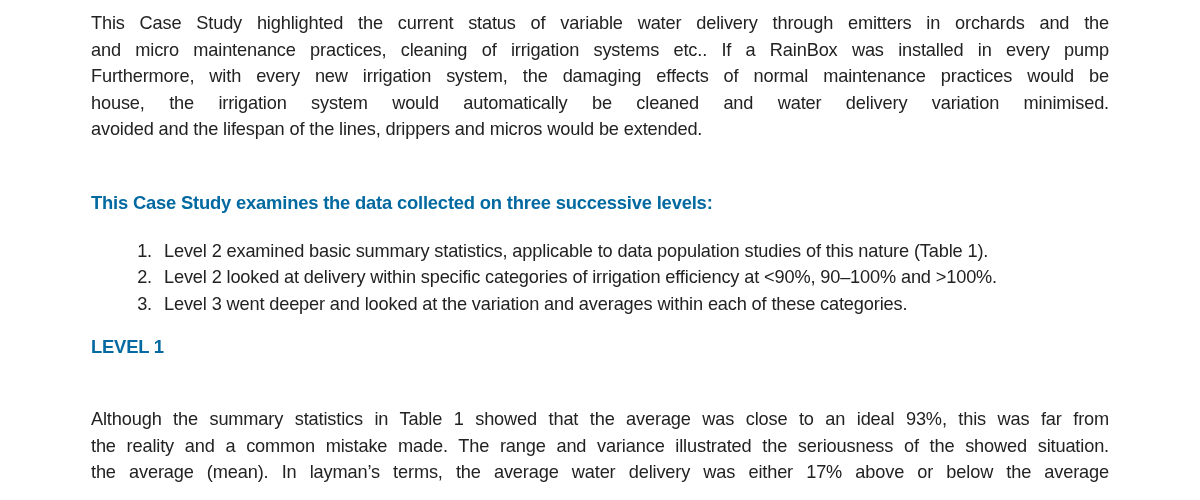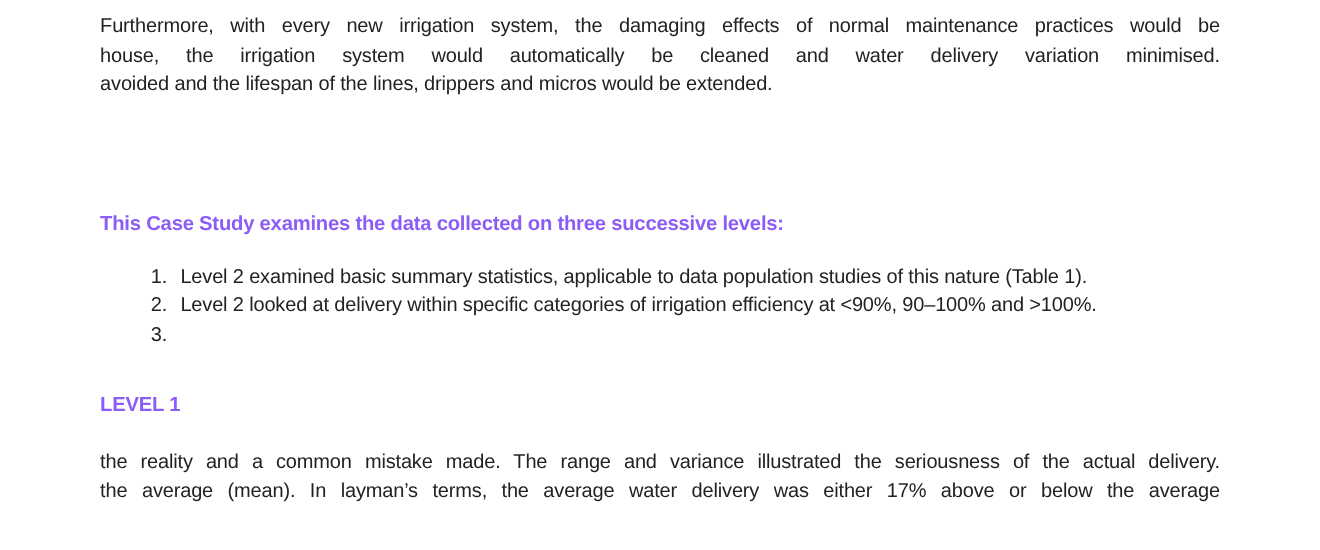--- a/index.html
+++ b/index.html
@@ -35,21 +35,21 @@
       display: block;
       text-align: justify;
       text-align-last: justify;
     }
     .para-intro .left-line {
       display: block;
       text-align: left;
     }
     .heading {
       margin: 0;
-      color: #8b5cf6;
+      color: #0369a1;
       font-weight: bold;
       font-size: 18.4px;
       line-height: 26px;
       letter-spacing: -0.2px;
     }
     .h-subtitle {
       position: absolute;
       top: 180px;
       left: 0;
     }
@@ -71,21 +71,21 @@
       width: 73px;
       text-align: right;
       padding-right: 12px;
       box-sizing: border-box;
     }
     .list-text {
       white-space: nowrap;
     }
     .h-level {
       position: absolute;
-      top: 345px;
+      top: 324px;
       left: 0;
       text-align: right;
     }
     .para-level {
       position: absolute;
       top: 396px;
       left: 0;
       width: 1018px;
     }
     .para-level .justify-line {
@@ -97,41 +97,45 @@
     .para-intro .justify-line {
       white-space: nowrap;
     }
   </style>
 </head>
 <body>
 
 <div class="page">
 
   <div class="para para-intro">
+    <span class="justify-line">This Case Study highlighted the current status of variable water delivery through emitters in orchards and the</span>
+    <span class="justify-line">and micro maintenance practices, cleaning of irrigation systems etc.. If a RainBox was installed in every pump</span>
     <span class="justify-line">Furthermore, with every new irrigation system, the damaging effects of normal maintenance practices would be</span>
     <span class="justify-line">house, the irrigation system would automatically be cleaned and water delivery variation minimised.</span>
     <span class="left-line">avoided and the lifespan of the lines, drippers and micros would be extended.</span>
   </div>
 
   <h2 class="heading h-subtitle">This Case Study examines the data collected on three successive levels:</h2>
 
   <ol class="list">
     <li class="list-item">
       <span class="list-num">1.</span>
       <span class="list-text">Level 2 examined basic summary statistics, applicable to data population studies of this nature (Table 1).</span>
     </li>
     <li class="list-item">
       <span class="list-num">2.</span>
       <span class="list-text">Level 2 looked at delivery within specific categories of irrigation efficiency at &lt;90%, 90–100% and &gt;100%.</span>
     </li>
     <li class="list-item">
       <span class="list-num">3.</span>
+      <span class="list-text">Level 3 went deeper and looked at the variation and averages within each of these categories.</span>
     </li>
   </ol>
 
   <h2 class="heading h-level">LEVEL 1</h2>
 
   <div class="para para-level">
-    <span class="justify-line">the reality and a common mistake made. The range and variance illustrated the seriousness of the actual delivery.</span>
+    <span class="justify-line">Although the summary statistics in Table 1 showed that the average was close to an ideal 93%, this was far from</span>
+    <span class="justify-line">the reality and a common mistake made. The range and variance illustrated the seriousness of the showed situation.</span>
     <span class="justify-line">the average (mean). In layman’s terms, the average water delivery was either 17% above or below the average</span>
   </div>
 
 </div>
 
 </body></html>

